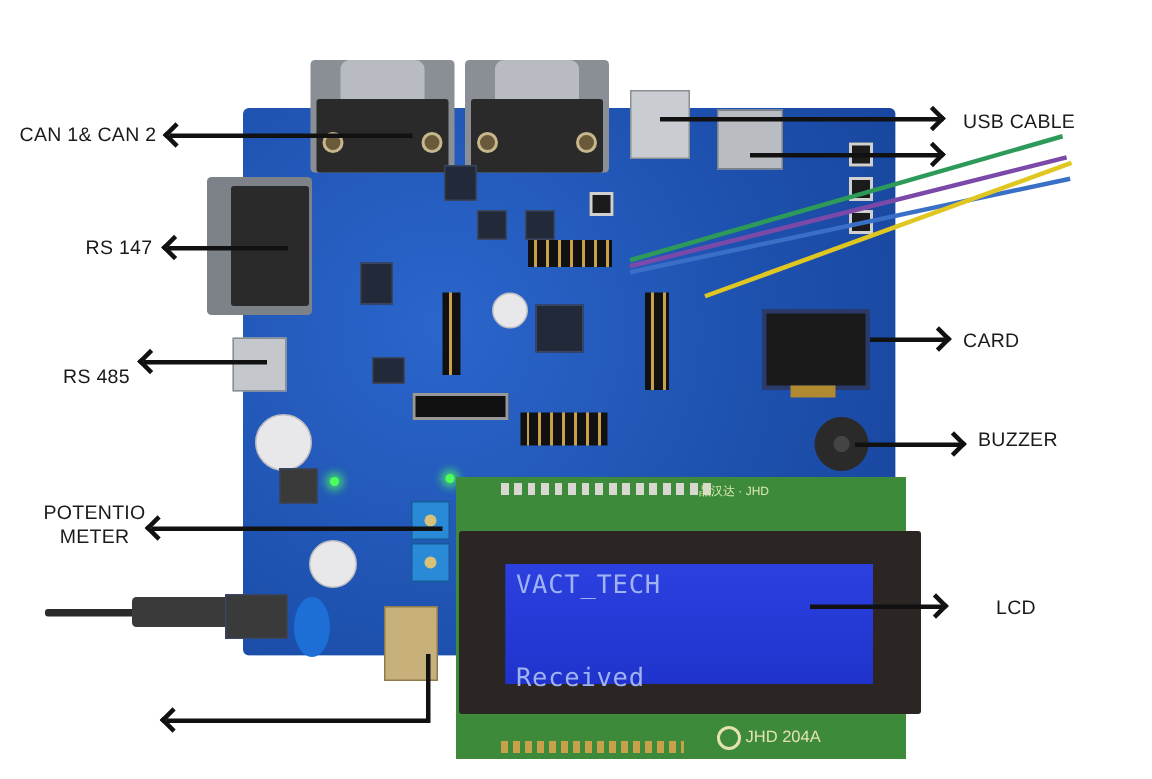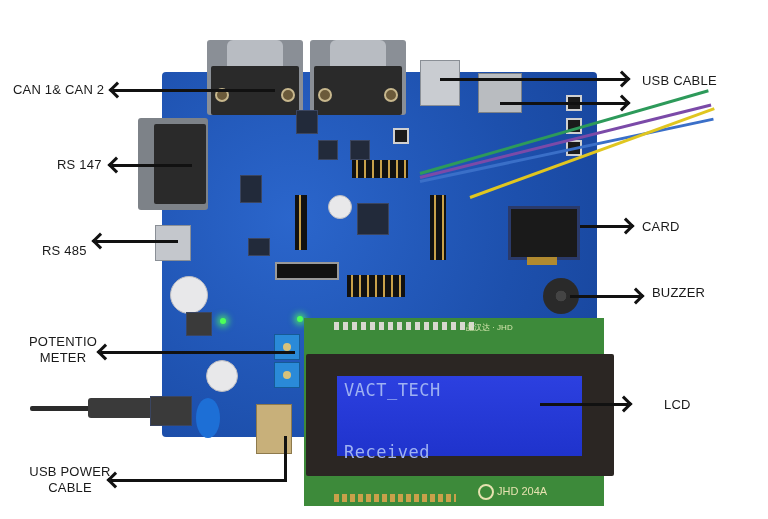--- a/index.html
+++ b/index.html
@@ -137,24 +137,20 @@
 
   <div class="label" style="left:42px;top:243px;">RS 485</div>
   <div class="arrow left" style="left:96px;top:240px;width:82px;"></div>
 
   <div class="label center" style="left:26px;top:334px;width:74px;">
     <div>POTENTIO</div>
     <div>METER</div>
   </div>
   <div class="arrow left" style="left:101px;top:351px;width:194px;"></div>
 
-  <div class="label center" style="left:28px;top:464px;width:84px;">
-    <div>USB POWER</div>
-    <div>CABLE</div>
-  </div>
   <div class="arrow left" style="left:111px;top:479px;width:175px;"></div>
   <div style="position:absolute;left:284px;top:436px;width:3px;height:46px;background:#111;"></div>
 
   <div class="arrow right" style="left:440px;top:78px;width:186px;"></div>
   <div class="label" style="left:642px;top:73px;">USB CABLE</div>
 
   <div class="arrow right" style="left:500px;top:102px;width:126px;"></div>
 
   <div class="arrow right" style="left:580px;top:225px;width:50px;"></div>
   <div class="label" style="left:642px;top:219px;">CARD</div>

